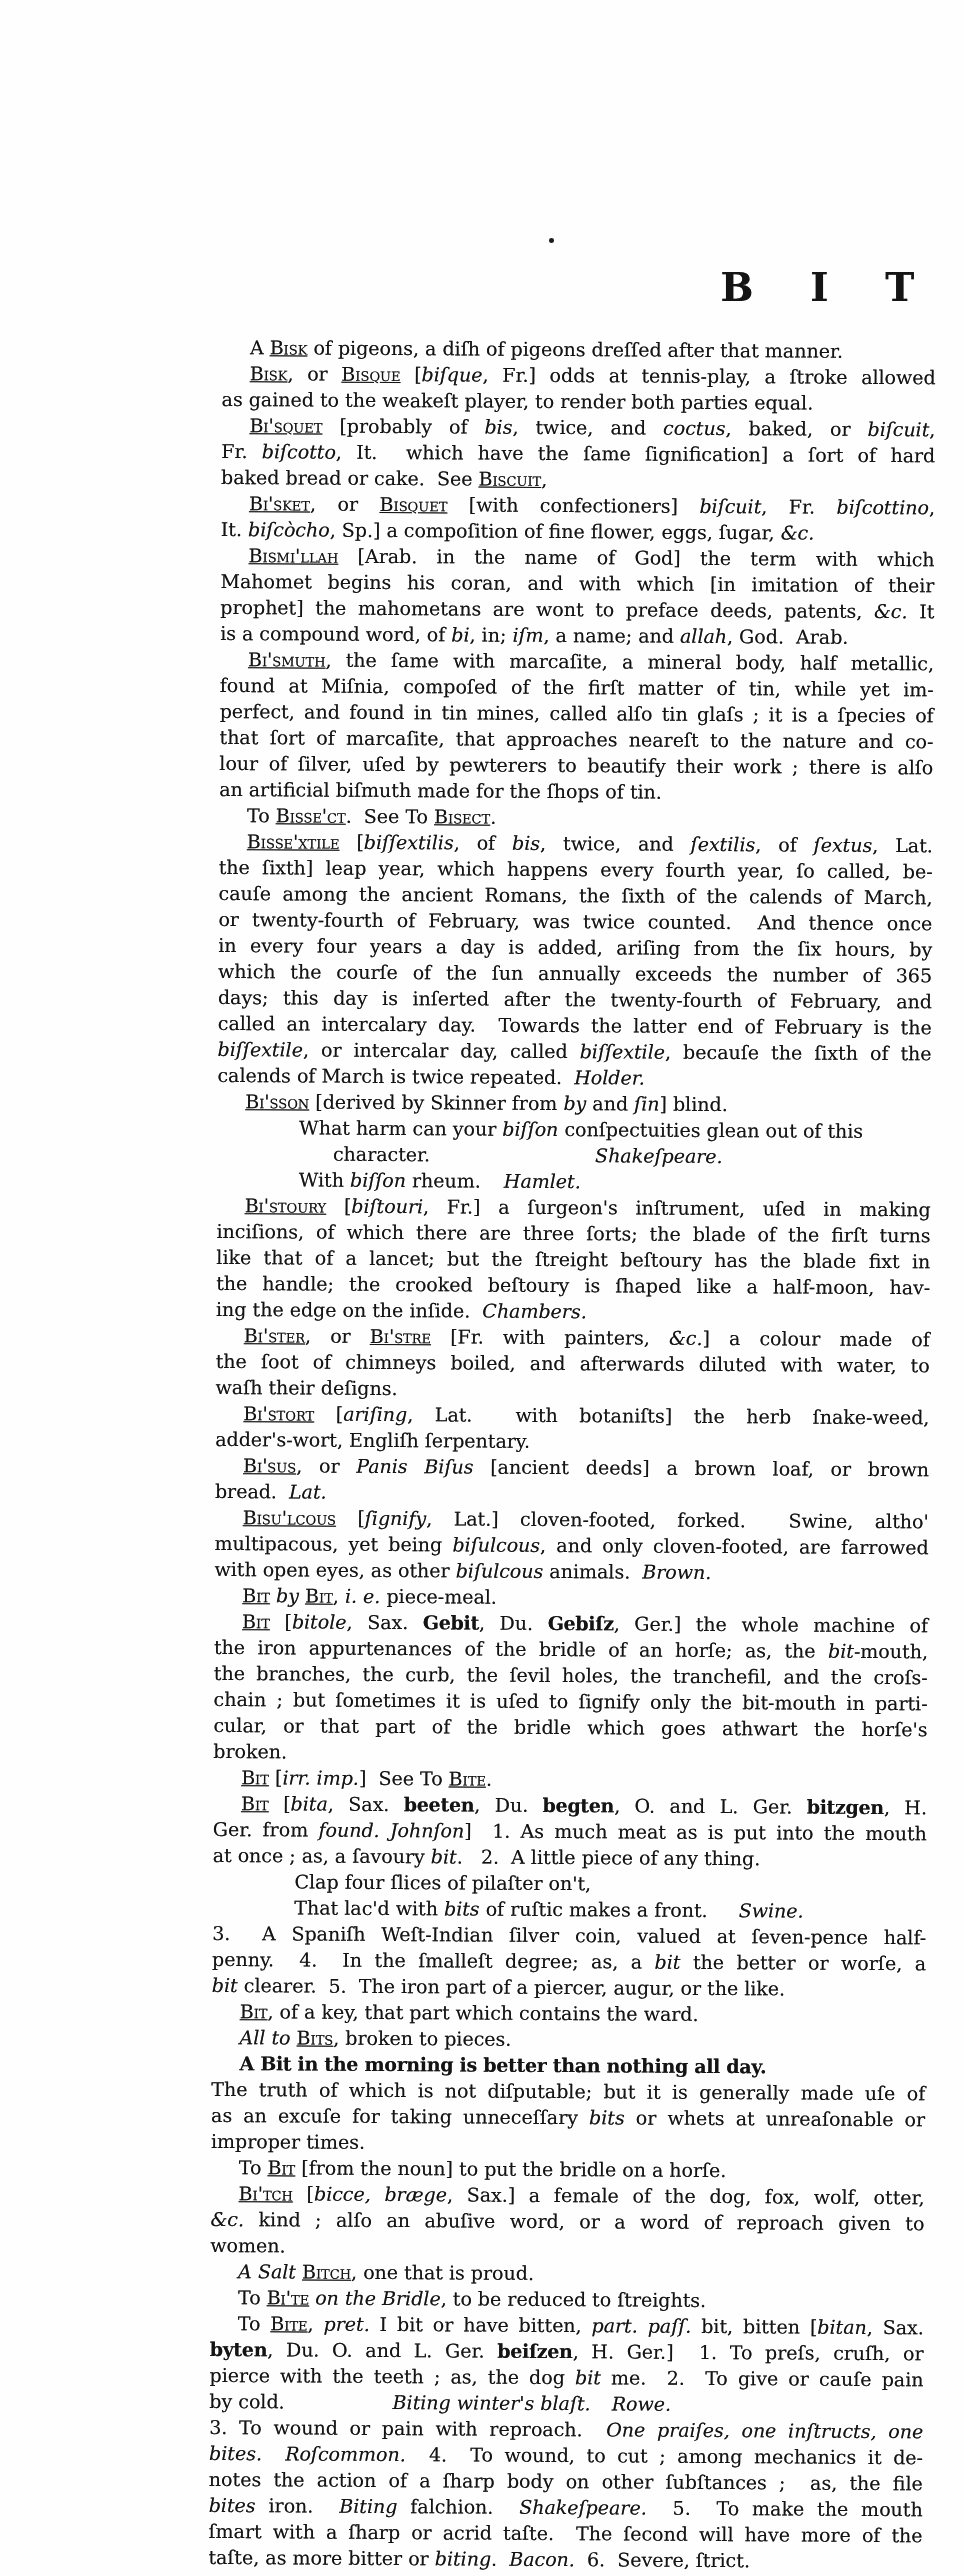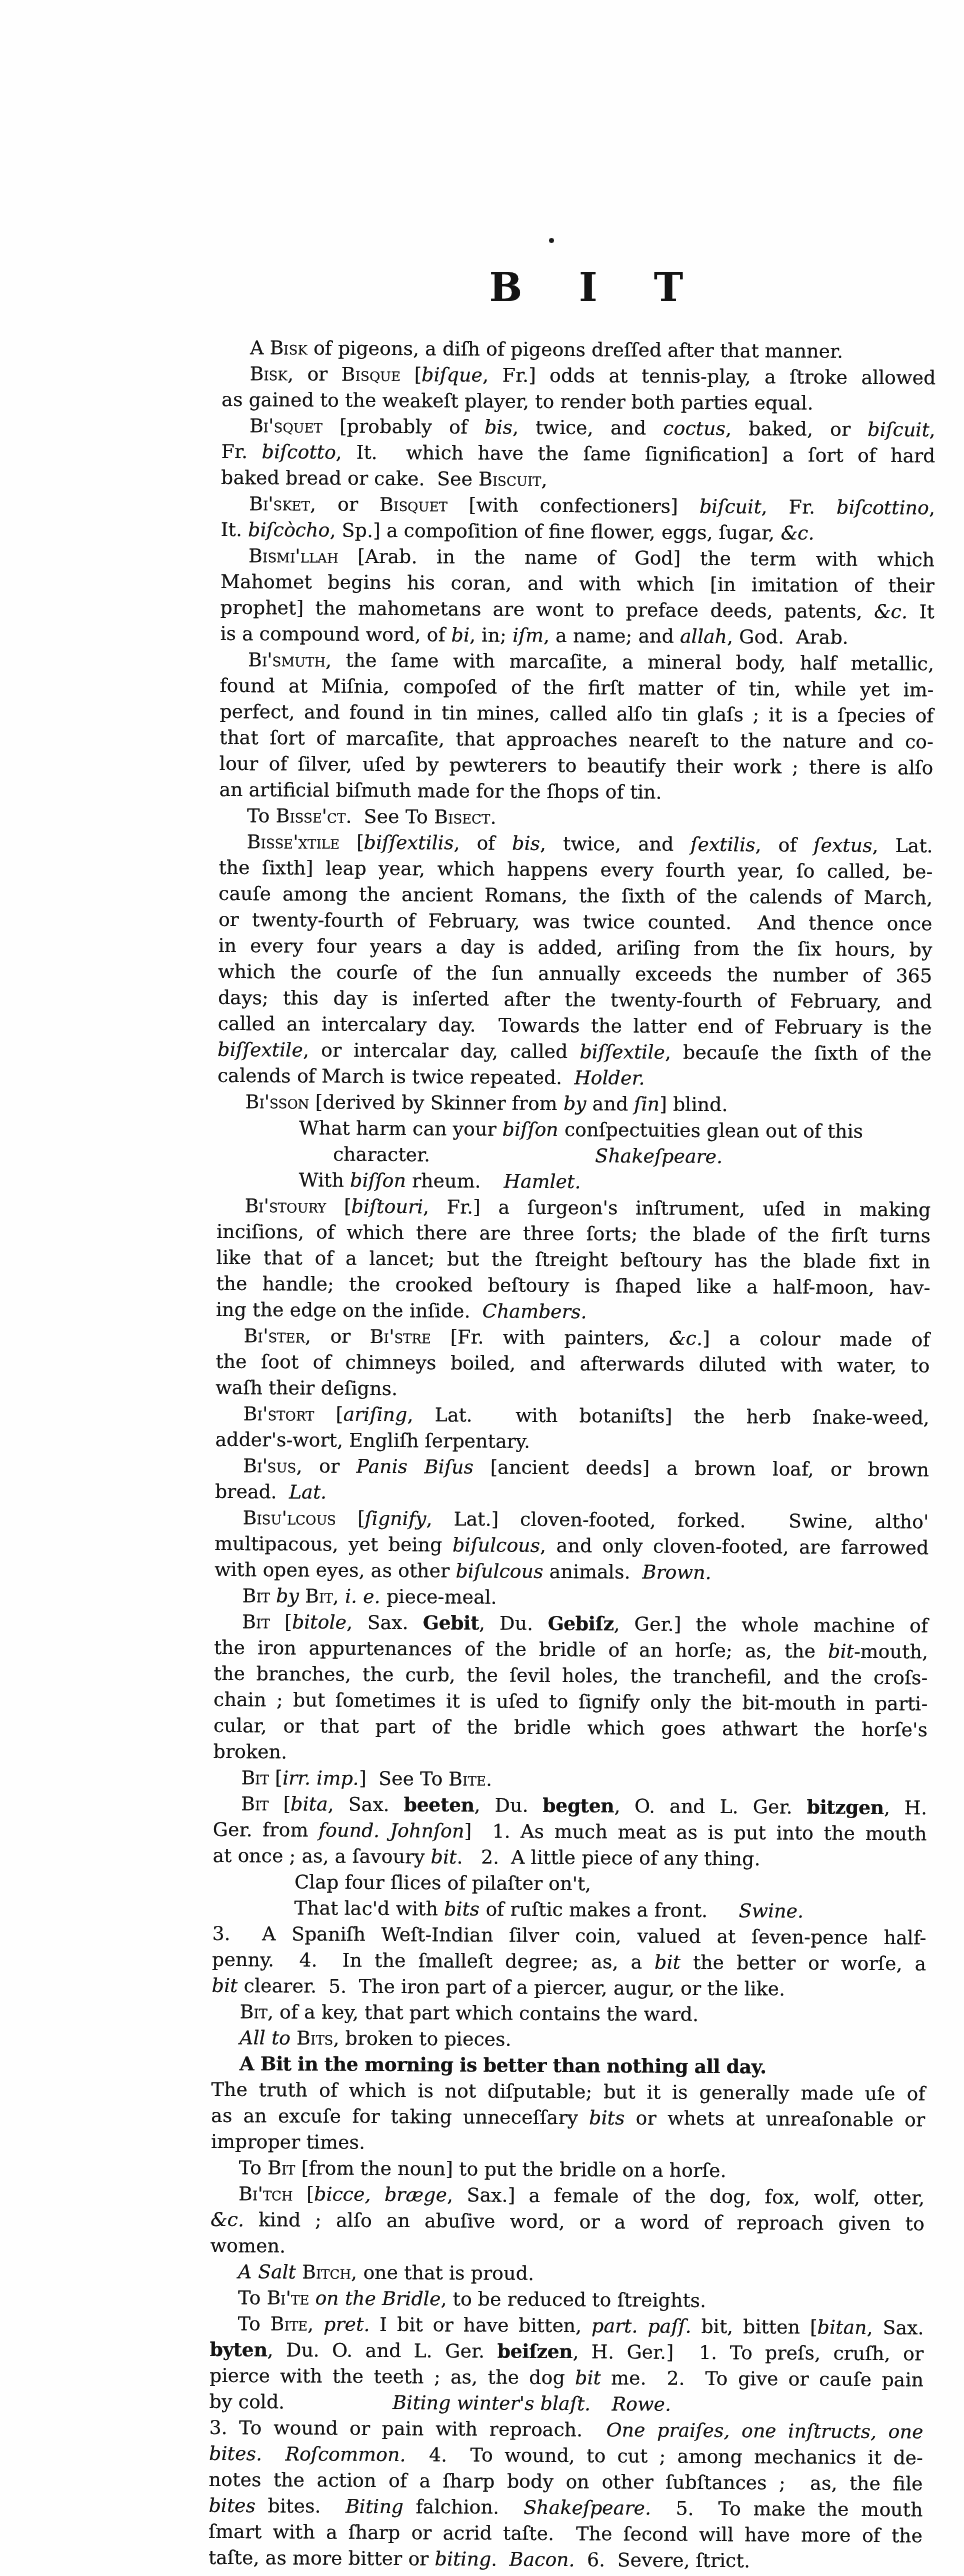--- a/index.html
+++ b/index.html
@@ -1,33 +1,33 @@
 <!DOCTYPE html>
 <html style="font-size:8.2px"><head>
 <meta charset="utf-8">
 <style>
   html,body{margin:0;padding:0;background:#e8e8e4;}
   .page{position:relative;width:964px;height:3296px;background:#fefefe;overflow:hidden;
         font-family:"DejaVu Serif","Liberation Serif",serif;color:#141414;}
-  .hdr{position:absolute;top:264px;left:222px;width:714px;text-align:center;text-indent:36px;
+  .hdr{position:absolute;top:264px;left:222px;width:714px;text-align:right;text-indent:36px;
        font-size:39px;font-weight:bold;letter-spacing:21.6px;
        text-shadow:0 0 0.5px rgba(0,0,0,.6);}
   .tb{position:absolute;left:222px;top:334px;width:714px;
       font-size:19px;line-height:26px;
       transform:rotate(0.35deg);transform-origin:top left;
       text-shadow:0 0 0.3px rgba(0,0,0,.55);}
   .ln{white-space:pre-wrap;}
   .jf{text-align:justify;text-align-last:justify;}
   .jin{text-align:justify;text-align-last:justify;text-indent:28px;}
   .lf{text-align:left;}
   .lin{text-align:left;text-indent:28px;}
   .q{text-align:left;padding-left:82px;}
   .qc{text-align:left;padding-left:116px;}
   .i{font-style:italic;}
-  .s{font-variant:small-caps;}
+  .s{font-variant:small-caps;text-decoration:underline;}
   .b{font-weight:bold;letter-spacing:-0.3px;}
   .speck{position:absolute;background:#1c1c1c;border-radius:50%;}
 </style>
 </head>
 <body>
 
 <div class="page">
   <div class="hdr">B I T</div>
   <div class="tb">
       <div class="ln lin"><span>A </span><span class="s">Bisk</span><span> of pigeons, a diſh of pigeons dreſſed after that manner.</span></div>
@@ -106,20 +106,20 @@
       <div class="ln lf"><span>women.</span></div>
       <div class="ln lin"><span class="i">A Salt</span><span> </span><span class="s">Bitch</span><span>, one that is proud.</span></div>
       <div class="ln lin"><span>To </span><span class="s">Bi'te</span><span> </span><span class="i">on the Bridle</span><span>, to be reduced to ſtreights.</span></div>
       <div class="ln jin"><span>To </span><span class="s">Bite</span><span>, </span><span class="i">pret.</span><span> I bit or have bitten, </span><span class="i">part. paſſ.</span><span> bit, bitten [</span><span class="i">bitan</span><span>, Sax.</span></div>
       <div class="ln jf"><span class="b">byten</span><span>, Du. O. and L. Ger. </span><span class="b">beiſzen</span><span>, H. Ger.]  1. To preſs, cruſh, or</span></div>
       <div class="ln jf"><span>pierce with the teeth ; as, the dog </span><span class="i">bit</span><span> me.  2.  To give or cauſe pain</span></div>
       <div class="ln lf"><span>by cold.</span><span class="i" style="margin-left: 108px;">Biting winter's blaſt.</span><span class="i" style="margin-left: 21px;">Rowe.</span></div>
       <div class="ln jf"><span>3. To wound or pain with reproach.  </span><span class="i">One praiſes, one inſtructs, one</span></div>
       <div class="ln jf"><span class="i">bites.  Roſcommon.</span><span>  4.  To wound, to cut ; among mechanics it de-</span></div>
       <div class="ln jf"><span>notes the action of a ſharp body on other ſubſtances ;  as, the file</span></div>
-      <div class="ln jf"><span class="i">bites</span><span> bites.  </span><span class="i">Biting</span><span> falchion.  </span><span class="i">Shakeſpeare.</span><span>  5.  To make the mouth</span></div>
+      <div class="ln jf"><span class="i">bites</span><span> iron.  </span><span class="i">Biting</span><span> falchion.  </span><span class="i">Shakeſpeare.</span><span>  5.  To make the mouth</span></div>
       <div class="ln jf"><span>ſmart with a ſharp or acrid taſte.  The ſecond will have more of the</span></div>
       <div class="ln lf"><span>taſte, as more bitter or </span><span class="i">biting</span><span>.  </span><span class="i">Bacon.</span><span>  6.  Severe, ſtrict.</span></div>
     </div>
   <div class="speck" style="left:549px;top:238px;width:5.2px;height:4.6px;"></div>
 
 </div>
 
 
 </body></html>

